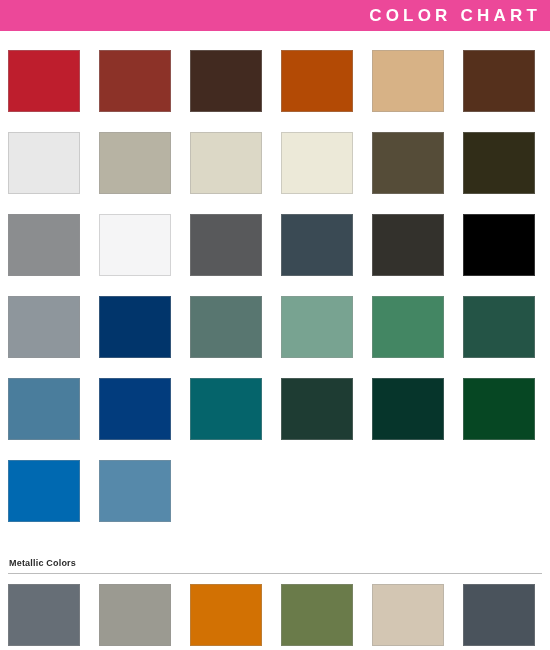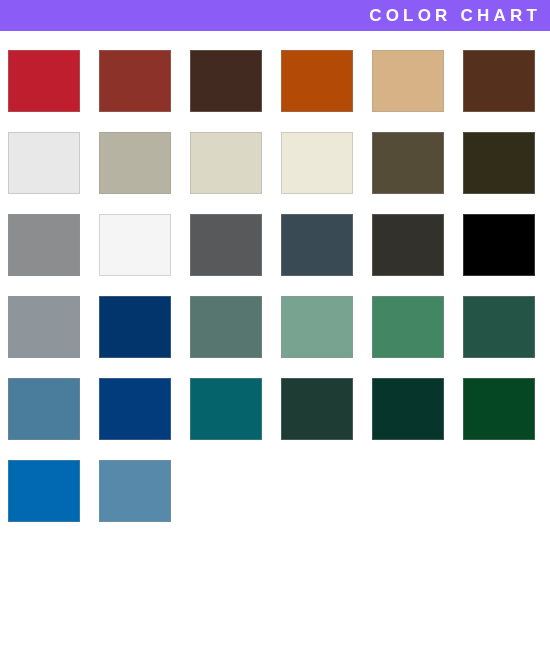--- a/index.html
+++ b/index.html
@@ -94,21 +94,21 @@
   }
   #metallic-row .swatch {
     height: 62px;
   }
 </style>
 </head>
 <body>
 
 <div id="page">
 
-  <div id="header-band" style="background: #8b5cf6;">
+  <div id="header-band" style="background: #ec4899;">
     <div id="header-title" style="color: rgb(255, 255, 255);">COLOR CHART</div>
   </div>
 
   <div id="grid">
       <div class="swatch-row">
         <div class="swatch" style="background: rgb(190, 30, 45);"></div>
         <div class="swatch" style="background: rgb(140, 50, 40);"></div>
         <div class="swatch" style="background: rgb(66, 42, 32);"></div>
         <div class="swatch" style="background: rgb(179, 74, 5);"></div>
         <div class="swatch" style="background: rgb(215, 178, 134);"></div>
@@ -149,14 +149,26 @@
       <div class="swatch-row">
         <div class="swatch" style="background: rgb(0, 105, 177);"></div>
         <div class="swatch" style="background: rgb(86, 137, 170);"></div>
         <div class="swatch empty"></div>
         <div class="swatch empty"></div>
         <div class="swatch empty"></div>
         <div class="swatch empty"></div>
       </div>
     </div>
 
+  <div id="metallic-section">
+    <div id="metallic-label">Metallic Colors</div>
+    <div id="metallic-divider" style="background: rgb(188, 188, 188);"></div>
+    <div id="metallic-row">
+        <div class="swatch" style="background: rgb(102, 110, 118);"></div>
+        <div class="swatch" style="background: rgb(155, 154, 145);"></div>
+        <div class="swatch" style="background: rgb(210, 113, 3);"></div>
+        <div class="swatch" style="background: rgb(106, 123, 74);"></div>
+        <div class="swatch" style="background: rgb(211, 198, 179);"></div>
+        <div class="swatch" style="background: rgb(74, 83, 92);"></div>
+      </div>
+  </div>
 
 </div>
 
 </body></html>

